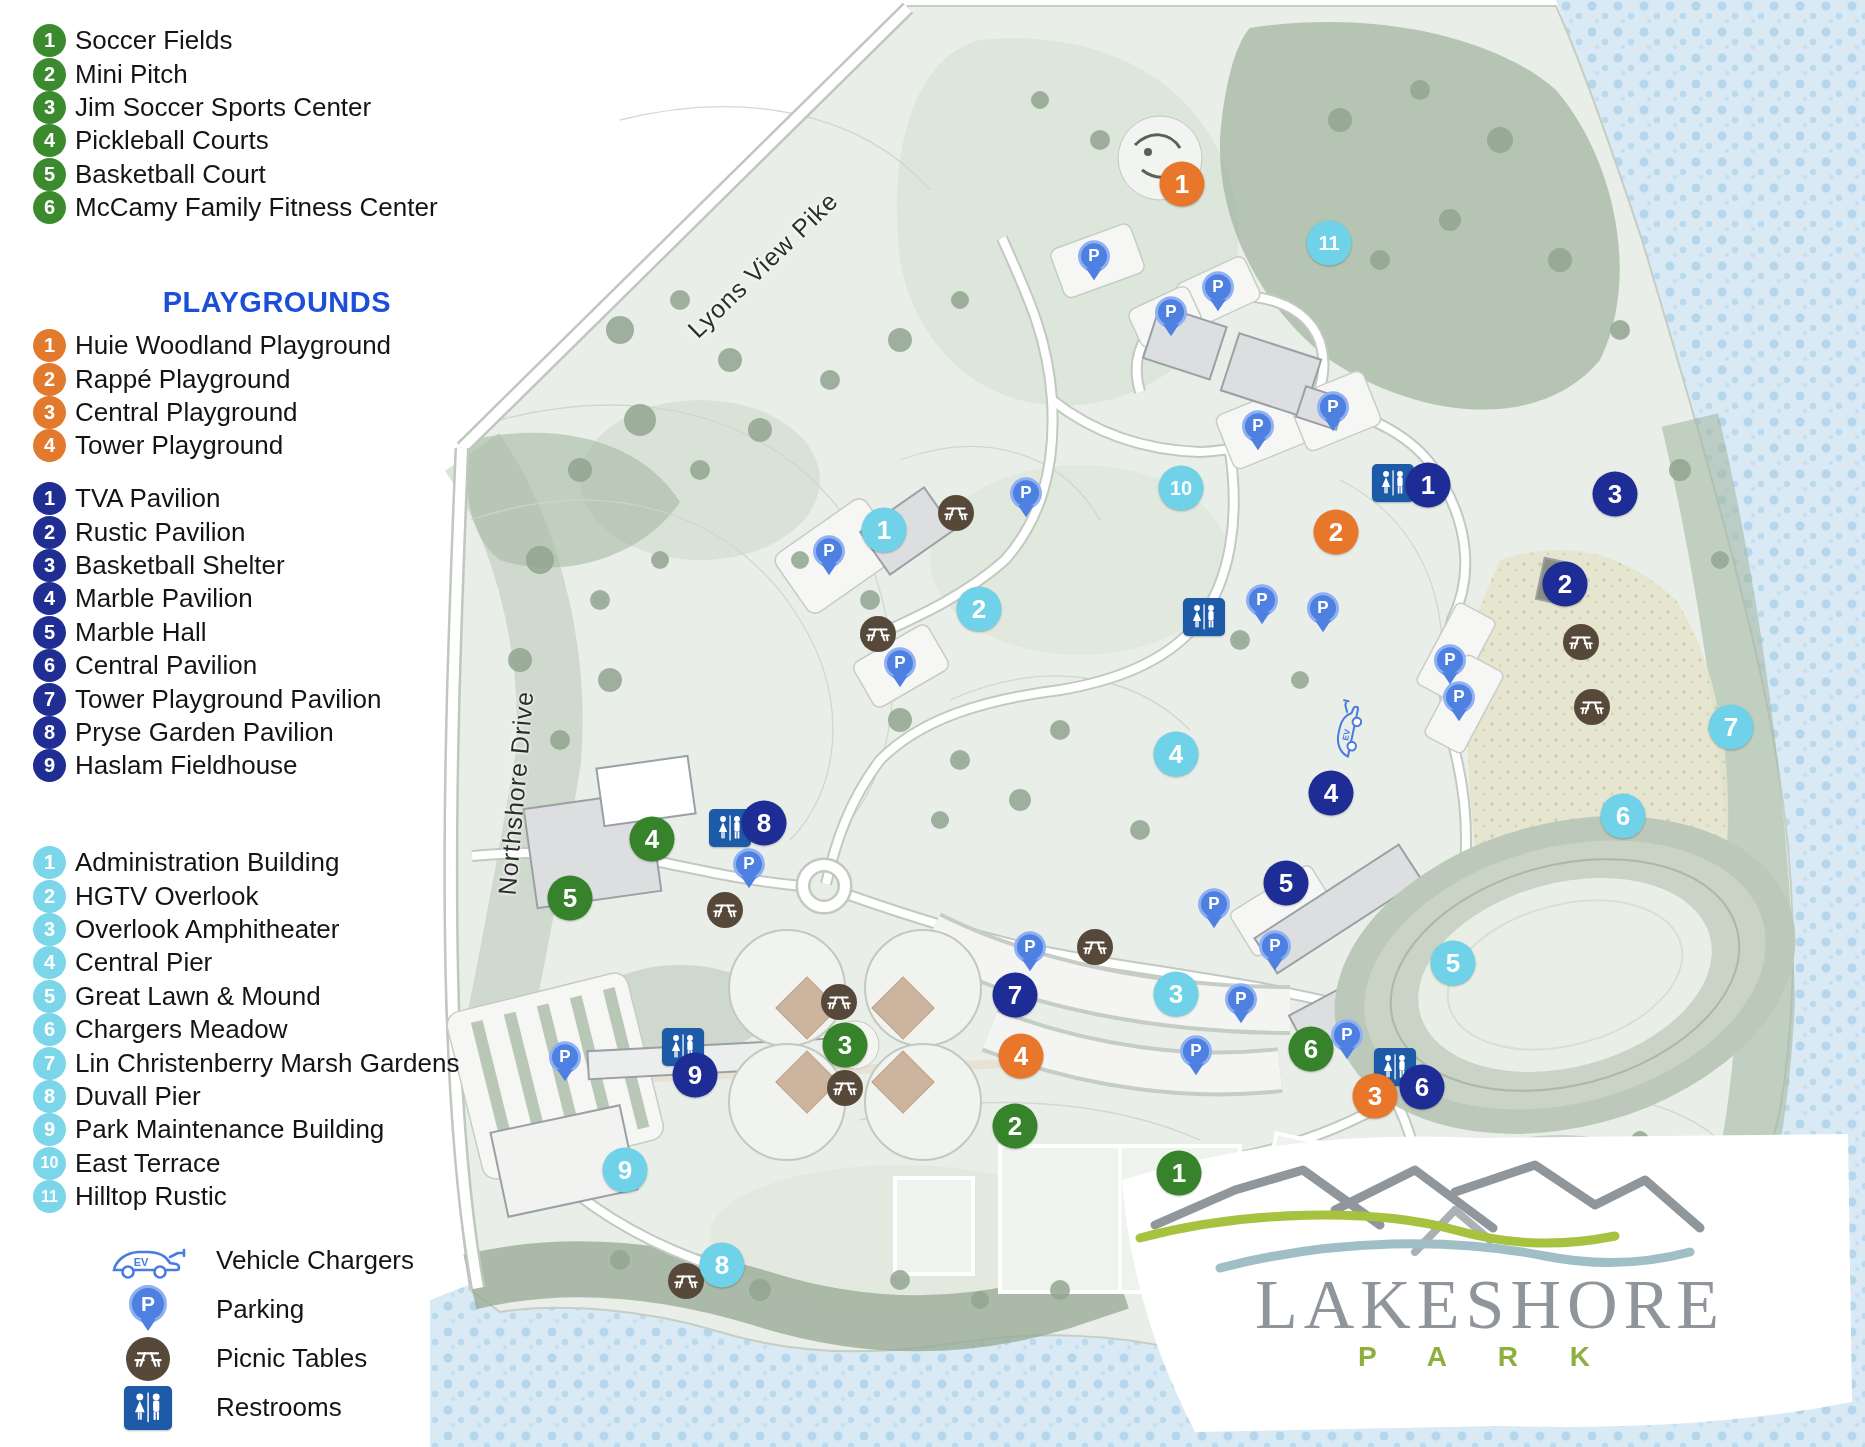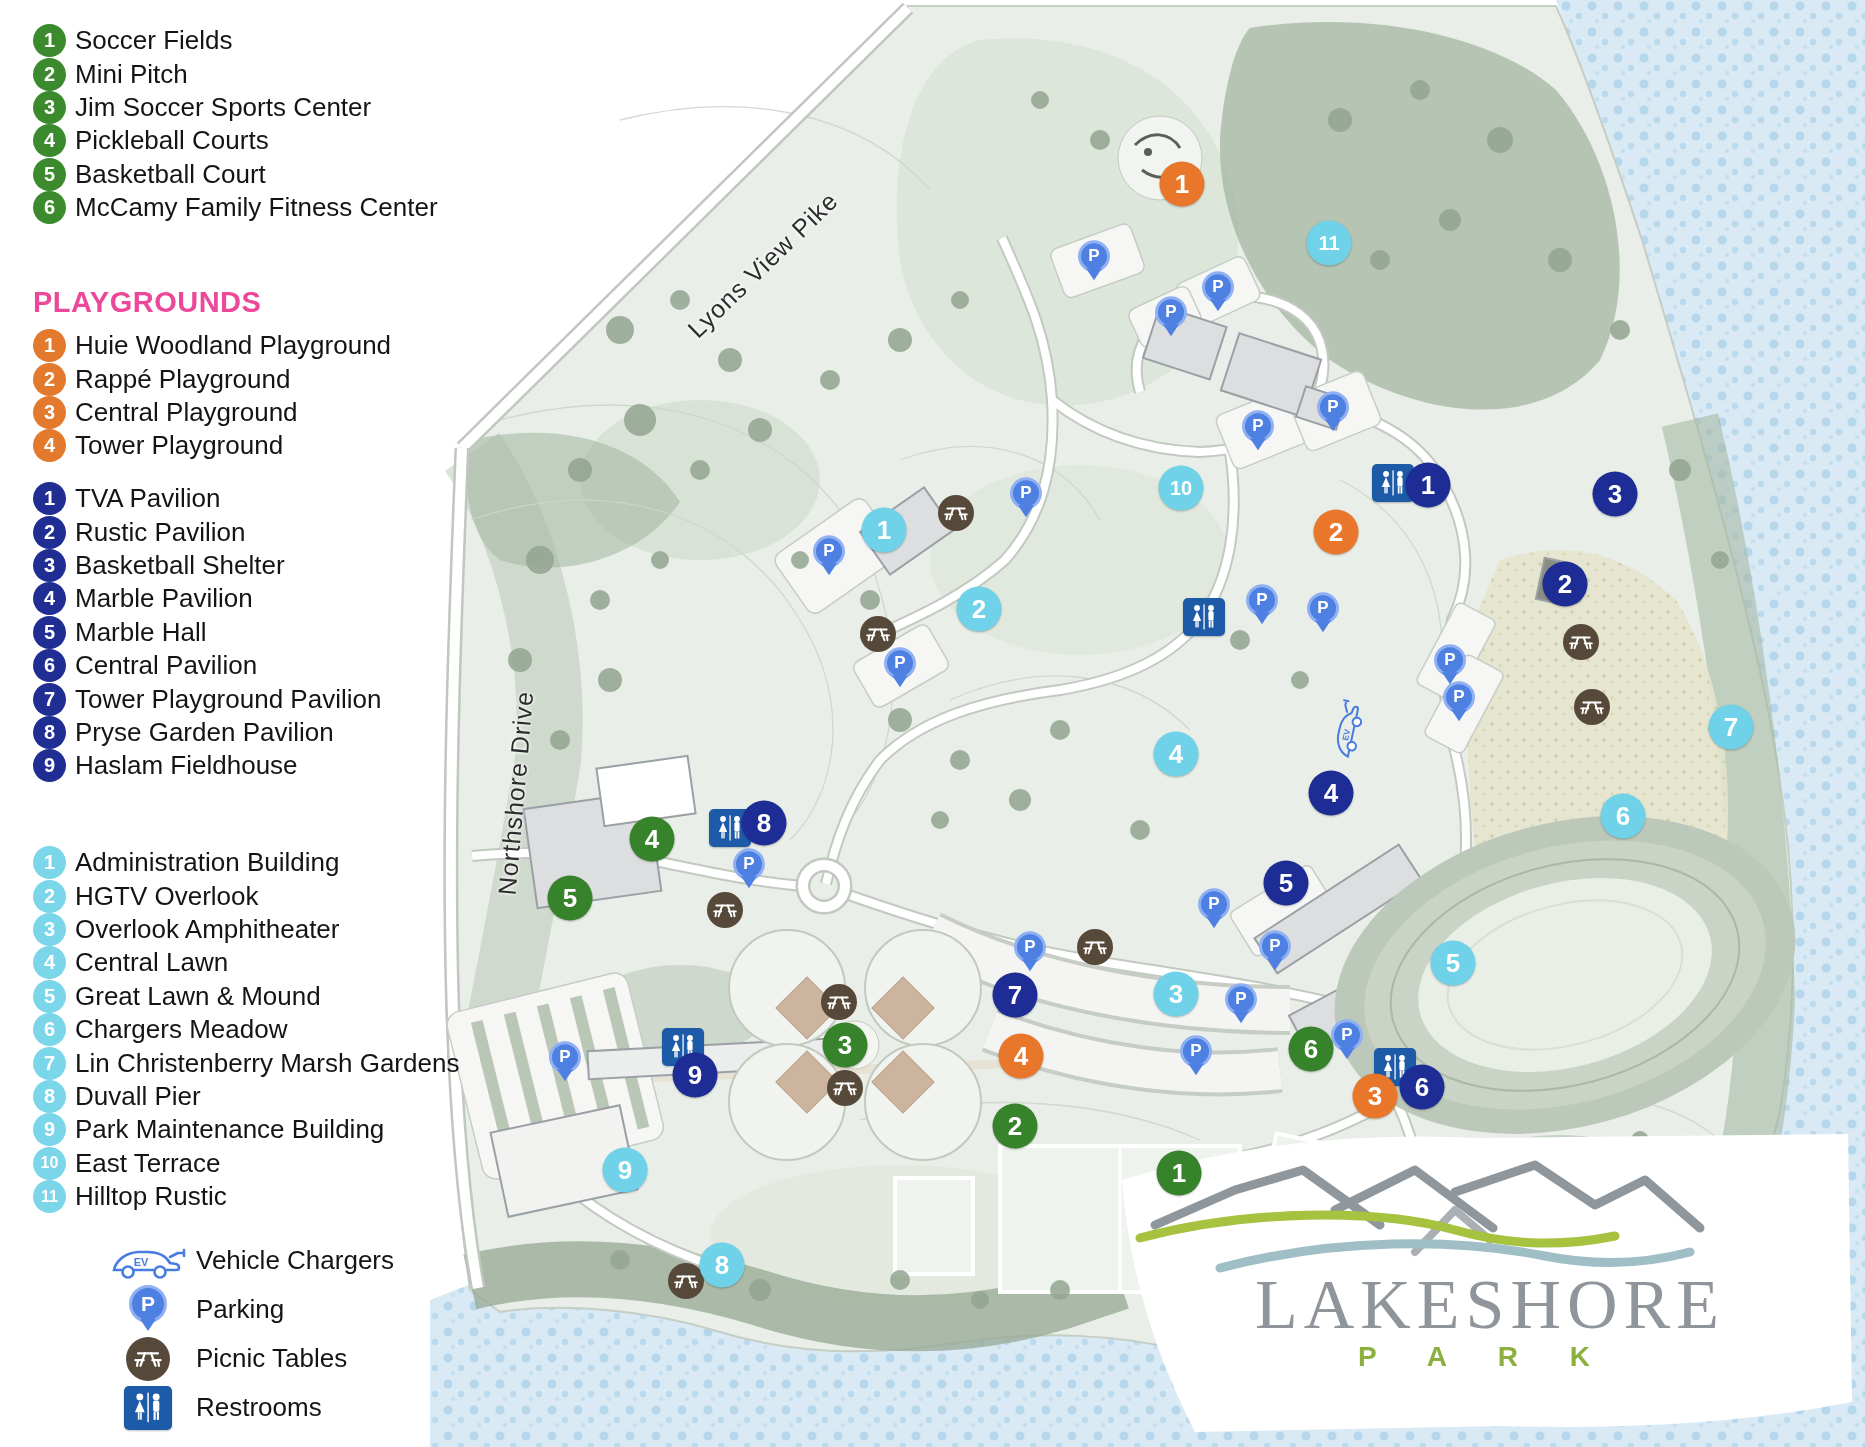--- a/index.html
+++ b/index.html
@@ -12,21 +12,21 @@
   #sec-features{top:846px;} 
   .sec-title{font-size:29px;font-weight:bold;letter-spacing:.5px;margin:0 0 10px 0;}
   .leg-row{display:flex;align-items:center;height:33.4px;}
   .leg-num{width:33px;height:33px;min-width:33px;border-radius:50%;color:#fff;font-weight:bold;
            font-size:20px;display:flex;align-items:center;justify-content:center;margin-right:9px;}
   .leg-num.small{font-size:16px;}
   .leg-label{font-size:26px;color:#141414;white-space:nowrap;}
   #legend-symbols{position:absolute;left:100px;top:1236px;}
   .sym-row{display:flex;align-items:center;height:49px;}
   .sym-icon{width:96px;display:flex;align-items:center;justify-content:center;}
-  .sym-label{font-size:26px;color:#141414;margin-left:0;white-space:nowrap;}
+  .sym-label{font-size:26px;color:#141414;margin-left:20px;white-space:nowrap;}
   
   #map{position:absolute;left:0;top:0;width:1865px;height:1447px;}
   #map svg.base{position:absolute;left:0;top:0;}
   .roadlabel{position:absolute;font-size:25px;color:#2d2d2d;letter-spacing:1px;white-space:nowrap;
              transform:translate(-50%,-50%);text-shadow:0 0 4px #fff,0 0 4px #fff;z-index:5;}
   
   .mk{position:absolute;width:45px;height:45px;border-radius:50%;display:flex;align-items:center;
       justify-content:center;color:#fff;font-weight:bold;font-size:26px;z-index:20;
       transform:translate(-50%,-50%);box-shadow:0 1px 2px rgba(0,0,0,.25);}
   .mk.small{font-size:20px;}
@@ -651,21 +651,21 @@
         <div class="leg-row">
           <span class="leg-num" style="background: rgb(60, 138, 46);">5</span>
           <span class="leg-label">Basketball Court</span>
         </div>
         <div class="leg-row">
           <span class="leg-num" style="background: rgb(60, 138, 46);">6</span>
           <span class="leg-label">McCamy Family Fitness Center</span>
         </div>
       </div>
   <div class="sec" id="sec-playgrounds">
-        <div class="sec-title" style="color: #ec4899;">PLAYGROUNDS</div>
+        <div class="sec-title" style="color: #1d4ed8; text-align: right;">PLAYGROUNDS</div>
         <div class="leg-row">
           <span class="leg-num" style="background: rgb(226, 121, 44);">1</span>
           <span class="leg-label">Huie Woodland Playground</span>
         </div>
         <div class="leg-row">
           <span class="leg-num" style="background: rgb(226, 121, 44);">2</span>
           <span class="leg-label">Rappé Playground</span>
         </div>
         <div class="leg-row">
           <span class="leg-num" style="background: rgb(226, 121, 44);">3</span>
@@ -722,21 +722,21 @@
         <div class="leg-row">
           <span class="leg-num" style="background: rgb(124, 214, 234);">2</span>
           <span class="leg-label">HGTV Overlook</span>
         </div>
         <div class="leg-row">
           <span class="leg-num" style="background: rgb(124, 214, 234);">3</span>
           <span class="leg-label">Overlook Amphitheater</span>
         </div>
         <div class="leg-row">
           <span class="leg-num" style="background: rgb(124, 214, 234);">4</span>
-          <span class="leg-label">Central Lawn</span>
+          <span class="leg-label">Central Pier</span>
         </div>
         <div class="leg-row">
           <span class="leg-num" style="background: rgb(124, 214, 234);">5</span>
           <span class="leg-label">Great Lawn &amp; Mound</span>
         </div>
         <div class="leg-row">
           <span class="leg-num" style="background: rgb(124, 214, 234);">6</span>
           <span class="leg-label">Chargers Meadow</span>
         </div>
         <div class="leg-row">

